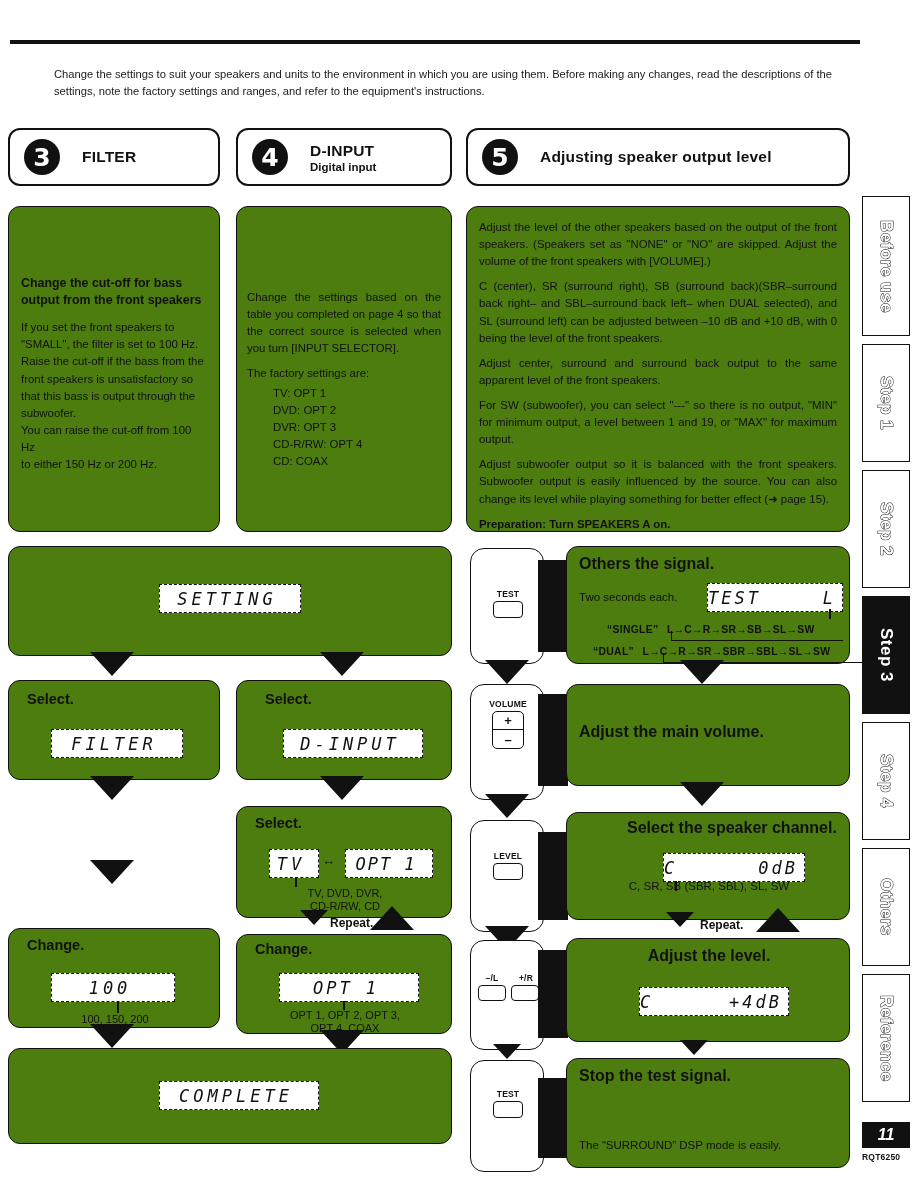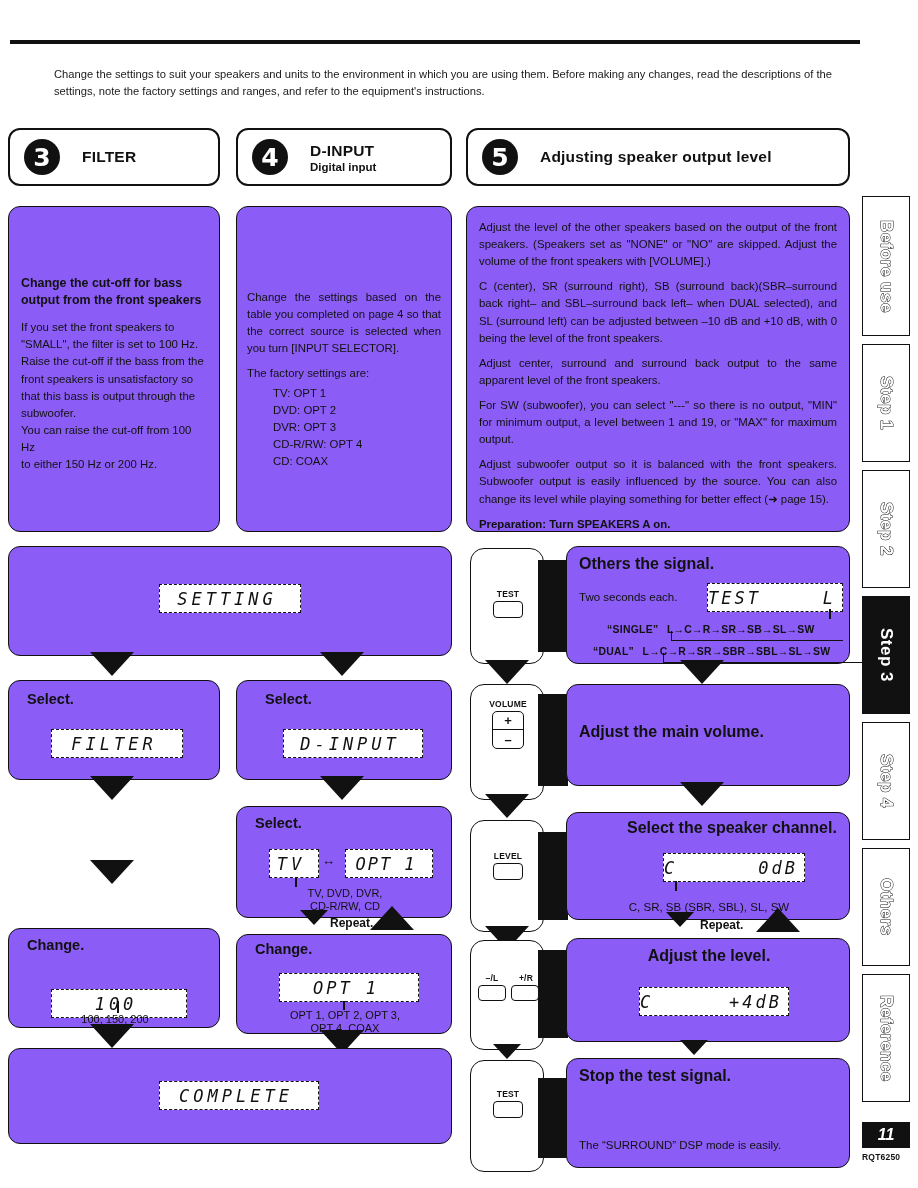--- a/index.html
+++ b/index.html
@@ -36,21 +36,21 @@
     display:flex; align-items:center; justify-content:center;
     font-size: 25px; font-weight: bold; margin-left: 14px;
     font-family: "DejaVu Sans", sans-serif; line-height: 1;
   }
   .pill .titles { margin-left: 22px; }
   .pill .t1 { font-size: 15.5px; font-weight: bold; letter-spacing: .2px; }
   .pill .t2 { font-size: 11.5px; font-weight: bold; margin-top: 1px; }
 
   
   .card {
-    position: absolute; background:#8b5cf6;
+    position: absolute; background:#4d7c0f;
     border: 1.8px solid #111; border-radius: 12px;
   }
   .desc { font-size: 11.4px; line-height: 1.5; }
   .desc p { margin-bottom: 8px; }
   .desc p:last-child { margin-bottom: 0; }
   .desc .bold { font-weight: bold; }
   .desc .hdr { font-weight: bold; font-size: 12.4px; line-height: 1.38; margin-bottom: 10px; }
   .just { text-align: justify; }
   .indent { padding-left: 26px; }
 
@@ -233,21 +233,21 @@
 
   <div class="card" style="left:8px; top:680px; width:212px; height:100px;">
     <div class="steplabel" style="position:absolute; left:18px; top:10px;">Select.</div>
     <div class="lcd" style="position:absolute; left:42px; top:48px; width:132px;">FILTER</div>
   </div>
   <div class="arrow-down" style="left:90px; top:776px;"></div>
   <div class="arrow-down" style="left:90px; top:860px;"></div>
 
   <div class="card" style="left:8px; top:928px; width:212px; height:100px;">
     <div class="steplabel" style="position:absolute; left:18px; top:8px;">Change.</div>
-    <div class="lcd" style="position:absolute; left:42px; top:60px; width:136px; text-align:center;">100</div>
+    <div class="lcd" style="position:absolute; left:42px; top:44px; width:124px; text-align:center;">100</div>
     <div class="tick" style="left:108px; top:72px; height:12px;"></div>
     <div class="caption" style="position:absolute; left:0; top:84px; width:212px;">100, 150, 200</div>
   </div>
   <div class="arrow-down" style="left:90px; top:1024px;"></div>
 
   <div class="card" style="left:236px; top:680px; width:216px; height:100px;">
     <div class="steplabel" style="position:absolute; left:28px; top:10px;">Select.</div>
     <div class="lcd" style="position:absolute; left:46px; top:48px; width:140px;">D-INPUT</div>
   </div>
   <div class="arrow-down" style="left:320px; top:776px;"></div>
@@ -330,21 +330,21 @@
   </div>
   <div class="connector" style="left:538px; top:832px; width:30px; height:88px;"></div>
 
   <div class="card" style="left:566px; top:812px; width:284px; height:108px;">
     <div class="steplabel big" style="position:absolute; left:12px; top:6px;margin-left:48px;">Select the speaker channel.</div>
     <div class="lcd split" style="position:absolute; left:96px; top:40px; width:142px;">
       <span>C</span>
       <span>0dB</span>
     </div>
     <div class="tick" style="left:108px; top:68px; height:10px;"></div>
-    <div class="caption" style="position:absolute; left:0; top:88px; width:284px; font-size:11.5px;">C, SR, SB (SBR, SBL), SL, SW</div>
+    <div class="caption" style="position:absolute; left:0; top:67px; width:284px; font-size:11.5px;">C, SR, SB (SBR, SBL), SL, SW</div>
   </div>
 
   <div class="arrow-down" style="left:485px; top:926px;"></div>
   <div class="arrow-small-down" style="left:666px; top:912px;"></div>
   <div class="arrow-up" style="left:756px; top:908px;"></div>
   <div class="repeat" style="position:absolute; left:700px; top:918px;">Repeat.</div>
 
   <div class="keycard" style="left:470px; top:940px; width:74px; height:110px;">
     <div class="keylabel" style="position:absolute; left:6px; top:32px; width:30px;">–/L</div>
     <div class="keybtn" style="position:absolute; left:7px; top:44px; width:28px; height:16px;"></div>

